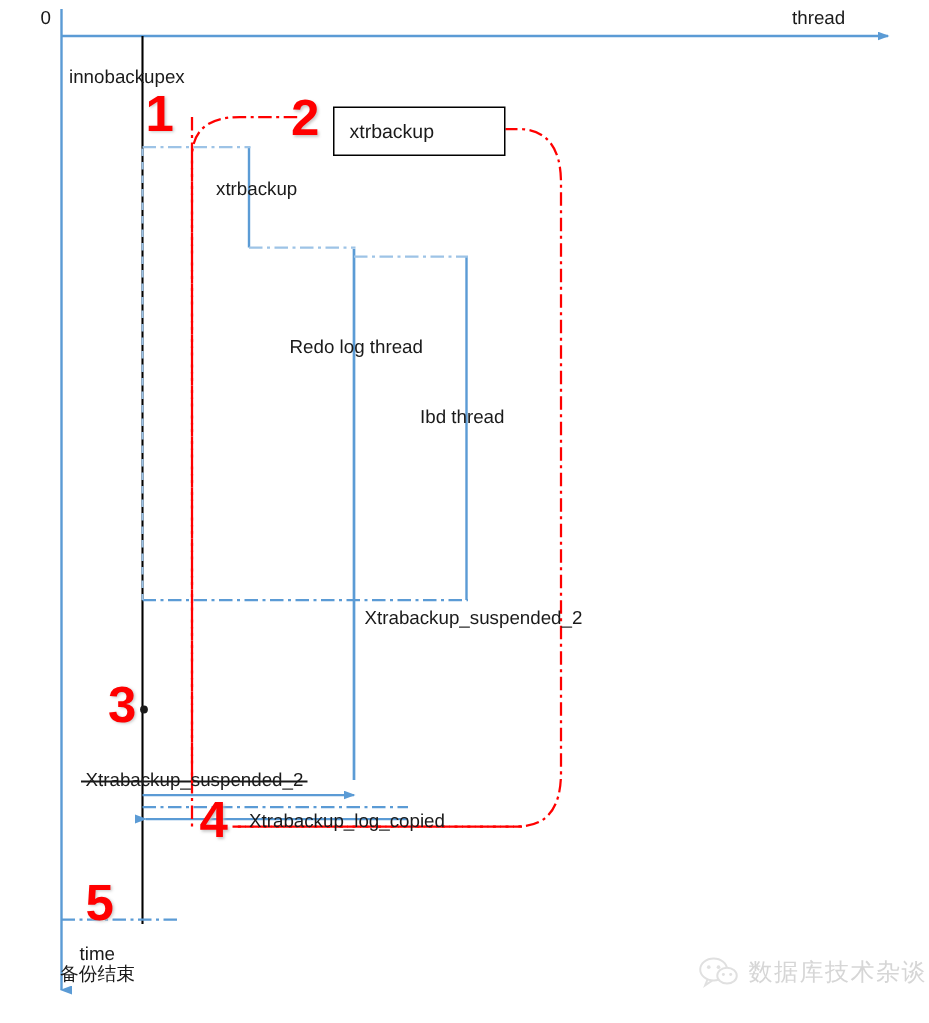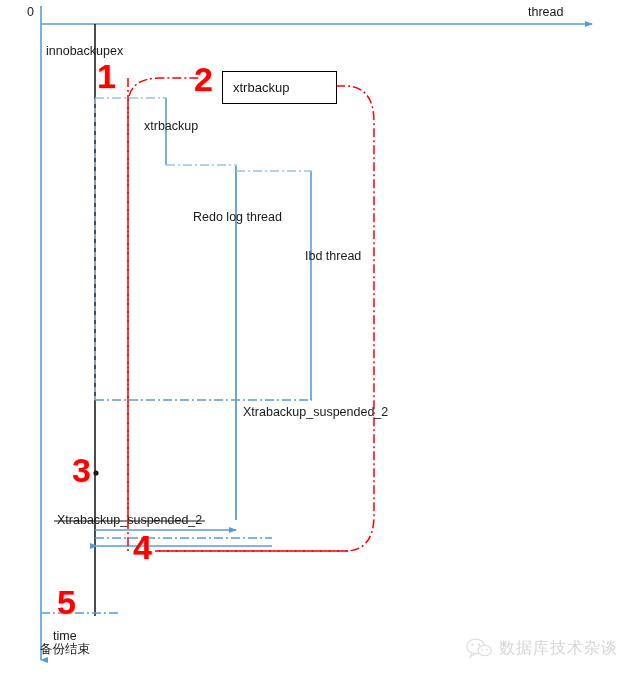--- a/index.html
+++ b/index.html
@@ -127,32 +127,33 @@
   <div class="lbl" style="left:27px; top:6px;">0</div>
 
   <div class="lbl" style="left:528px; top:6px;">thread</div>
 
   <div class="lbl" style="left:5px; top:630px;margin-left:48px;">time</div>
 
   <div class="lbl" style="left:46px; top:45px;">innobackupex</div>
 
   <div class="lbl" style="left:144px; top:120px;">xtrbackup</div>
 
-  <div class="lbl" style="left:193px; top:211px;">Redo log thread</div>
+  <div class="lbl" style="left:193px; top:225px;">Redo log thread</div>
 
-  <div class="lbl" style="left:280px; top:250px;margin-left:25px;">Ibd thread</div>
+  <div class="lbl" style="left:280px; top:272px;">Ibd thread</div>
 
   <div class="boxed" style="left:222px; top:71px; width:115px; height:33px;">
     <span>xtrbackup</span>
   </div>
 
   <div class="lbl" style="left:243px; top:406px;">Xtrabackup_suspended_2</div>
 
   <div class="lbl" style="left:57px; top:514px;">Xtrabackup_suspended_2</div>
 
+  <div class="lbl" style="left:166px; top:541px;">Xtrabackup_log_copied</div>
 
   <div class="lbl" style="left:40px; top:629px; font-family:Liberation Mono, monospace;margin-top:15px;">备份结束</div>
 
   <div class="rednum" style="left:97px; top:59px;">1</div>
   <div class="rednum" style="left:194px; top:62px;">2</div>
   <div class="rednum" style="left:72px; top:453px;">3</div>
   <div class="rednum" style="left:133px; top:530px;">4</div>
   <div class="rednum" style="left:57px; top:585px;">5</div>
 
   <div class="watermark" style="left:466px; top:637px;justify-content:center;">

